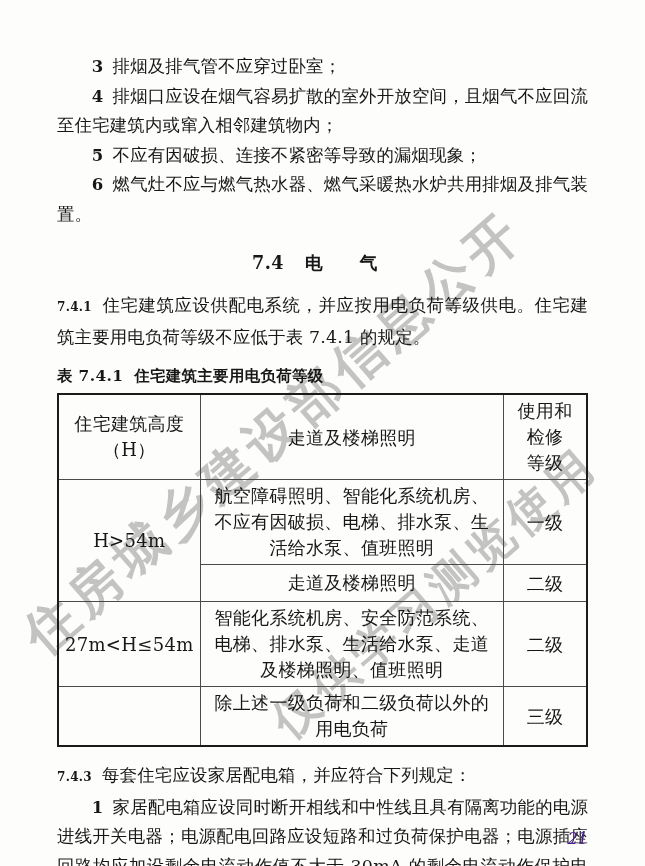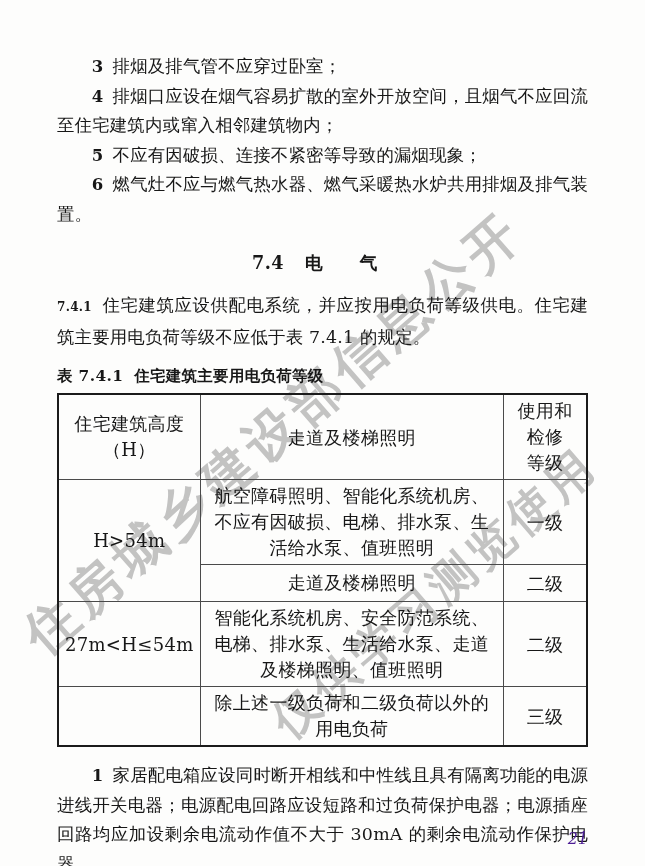--- a/index.html
+++ b/index.html
@@ -213,19 +213,20 @@
           <td class="col-h outer-l outer-b"></td>
           <td class="namecell one outer-b">除上述一级负荷和二级负荷以外的用电负荷</td>
           <td class="col-g outer-r outer-b">三级</td>
         </tr>
       </tbody>
     </table>
 
     <div style="height:14px"></div>
 
 
+    <p class="body"><span class="clause-no">7.4.3</span><span>每套住宅应设家居配电箱，并应符合下列规定：</span></p>
 
     <p class="body indent"><span class="num">1</span><span>家居配电箱应设同时断开相线和中性线且具有隔离功能的电源进线开关电器；电源配电回路应设短路和过负荷保护电器；电源插座回路均应加设剩余电流动作值不大于 30mA 的剩余电流动作保护电器。</span></p>
 
   </div>
 
   <div class="pageno">21</div>
 </div>
 
 </body></html>

